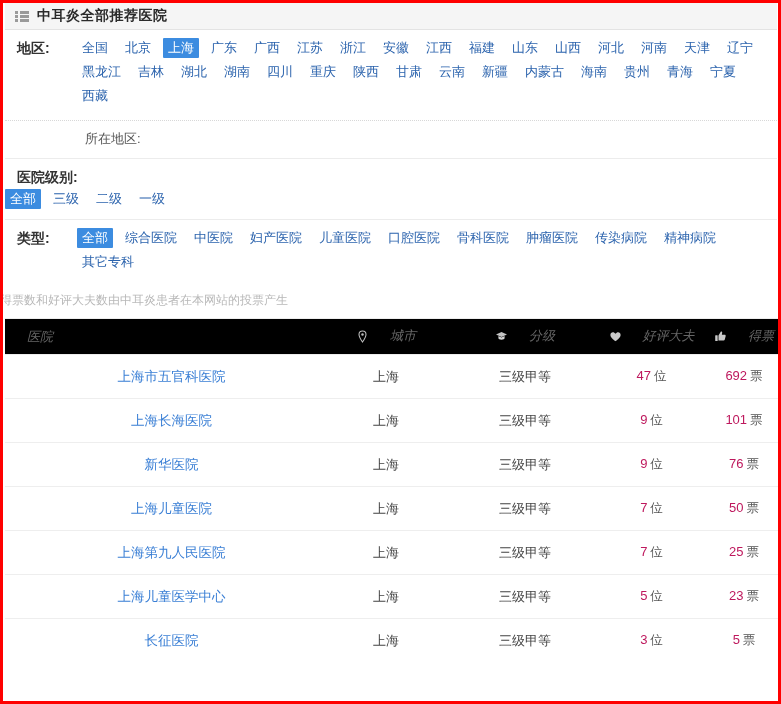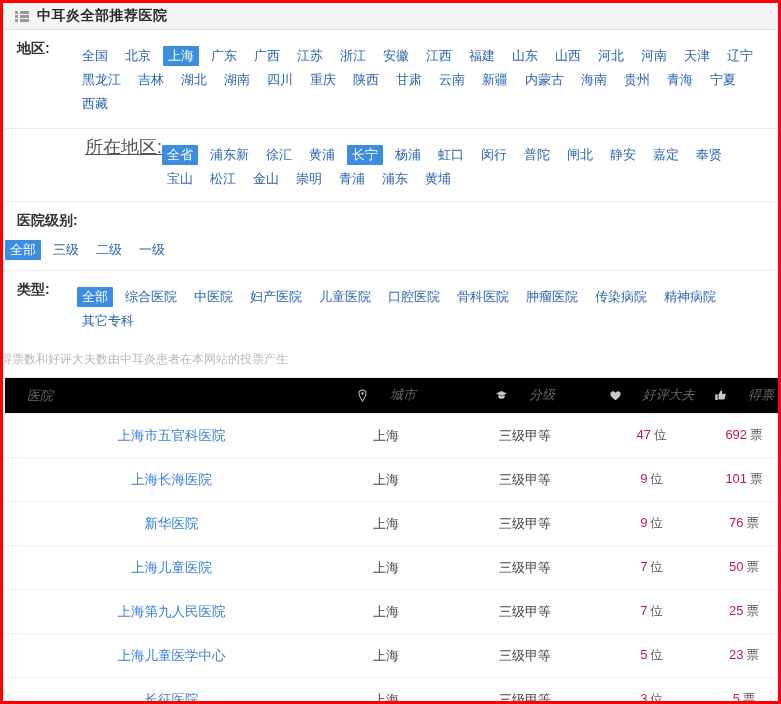--- a/index.html
+++ b/index.html
@@ -102,49 +102,47 @@
     padding-left: 12px;
     box-sizing: border-box;
     line-height: 22px;
     white-space: nowrap;
   }
   .fvalues {
     flex: 1;
     display: flex;
     flex-wrap: wrap;
     align-items: flex-start;
-    margin-top: 8px;
   }
   .pill {
     display: inline-block;
     line-height: 18px;
     padding: 1px 5px;
     margin: 1px 7px 3px 0;
     color: #2b63ad;
     text-decoration: none;
     white-space: nowrap;
     font-size: 13px;
     border-radius: 1px;
   }
   .pill.active {
     background: #3c8ce0;
     color: #ffffff;
   }
 
   
   .subrow { padding-left: 80px; }
   .subrow .sublabel {
-    font-size: 18px;
+    font-size: 13px;
     color: #555;
     line-height: 20px;
-    margin-right: 0;
+    margin-right: 20px;
     white-space: nowrap;
     flex: none;
     padding-top: 1px;
-    text-decoration: underline;
   }
 
   
   .hint {
     color: #b8b8b8;
     font-size: 12px;
     padding: 10px 0 9px 0;
     margin-left: -5px;
     white-space: nowrap;
   }
@@ -267,42 +265,20 @@
           <a class="pill">青海</a>
           <a class="pill">宁夏</a>
           <a class="pill">西藏</a>
         </div>
     </div>
 
     <div class="frow sep-dot" style="padding-top:0;padding-bottom:4px;"></div>
 
     <div class="frow subrow">
       <div class="sublabel">所在地区:</div>
-      <div class="fvalues" id="opts-district">
-          <a class="pill active">全省</a>
-          <a class="pill">浦东新</a>
-          <a class="pill">徐汇</a>
-          <a class="pill">黄浦</a>
-          <a class="pill active">长宁</a>
-          <a class="pill">杨浦</a>
-          <a class="pill">虹口</a>
-          <a class="pill">闵行</a>
-          <a class="pill">普陀</a>
-          <a class="pill">闸北</a>
-          <a class="pill">静安</a>
-          <a class="pill">嘉定</a>
-          <a class="pill">奉贤</a>
-          <a class="pill">宝山</a>
-          <a class="pill">松江</a>
-          <a class="pill">金山</a>
-          <a class="pill">崇明</a>
-          <a class="pill">青浦</a>
-          <a class="pill">浦东</a>
-          <a class="pill">黄埔</a>
-        </div>
     </div>
 
     <div class="frow sep-solid" style="padding-top:0;padding-bottom:2px;"></div>
 
     <div class="frow sep-solid">
       <div class="flabel">医院级别:</div>
       <div class="fvalues" id="opts-level">
           <a class="pill active">全部</a>
           <a class="pill">三级</a>
           <a class="pill">二级</a>

